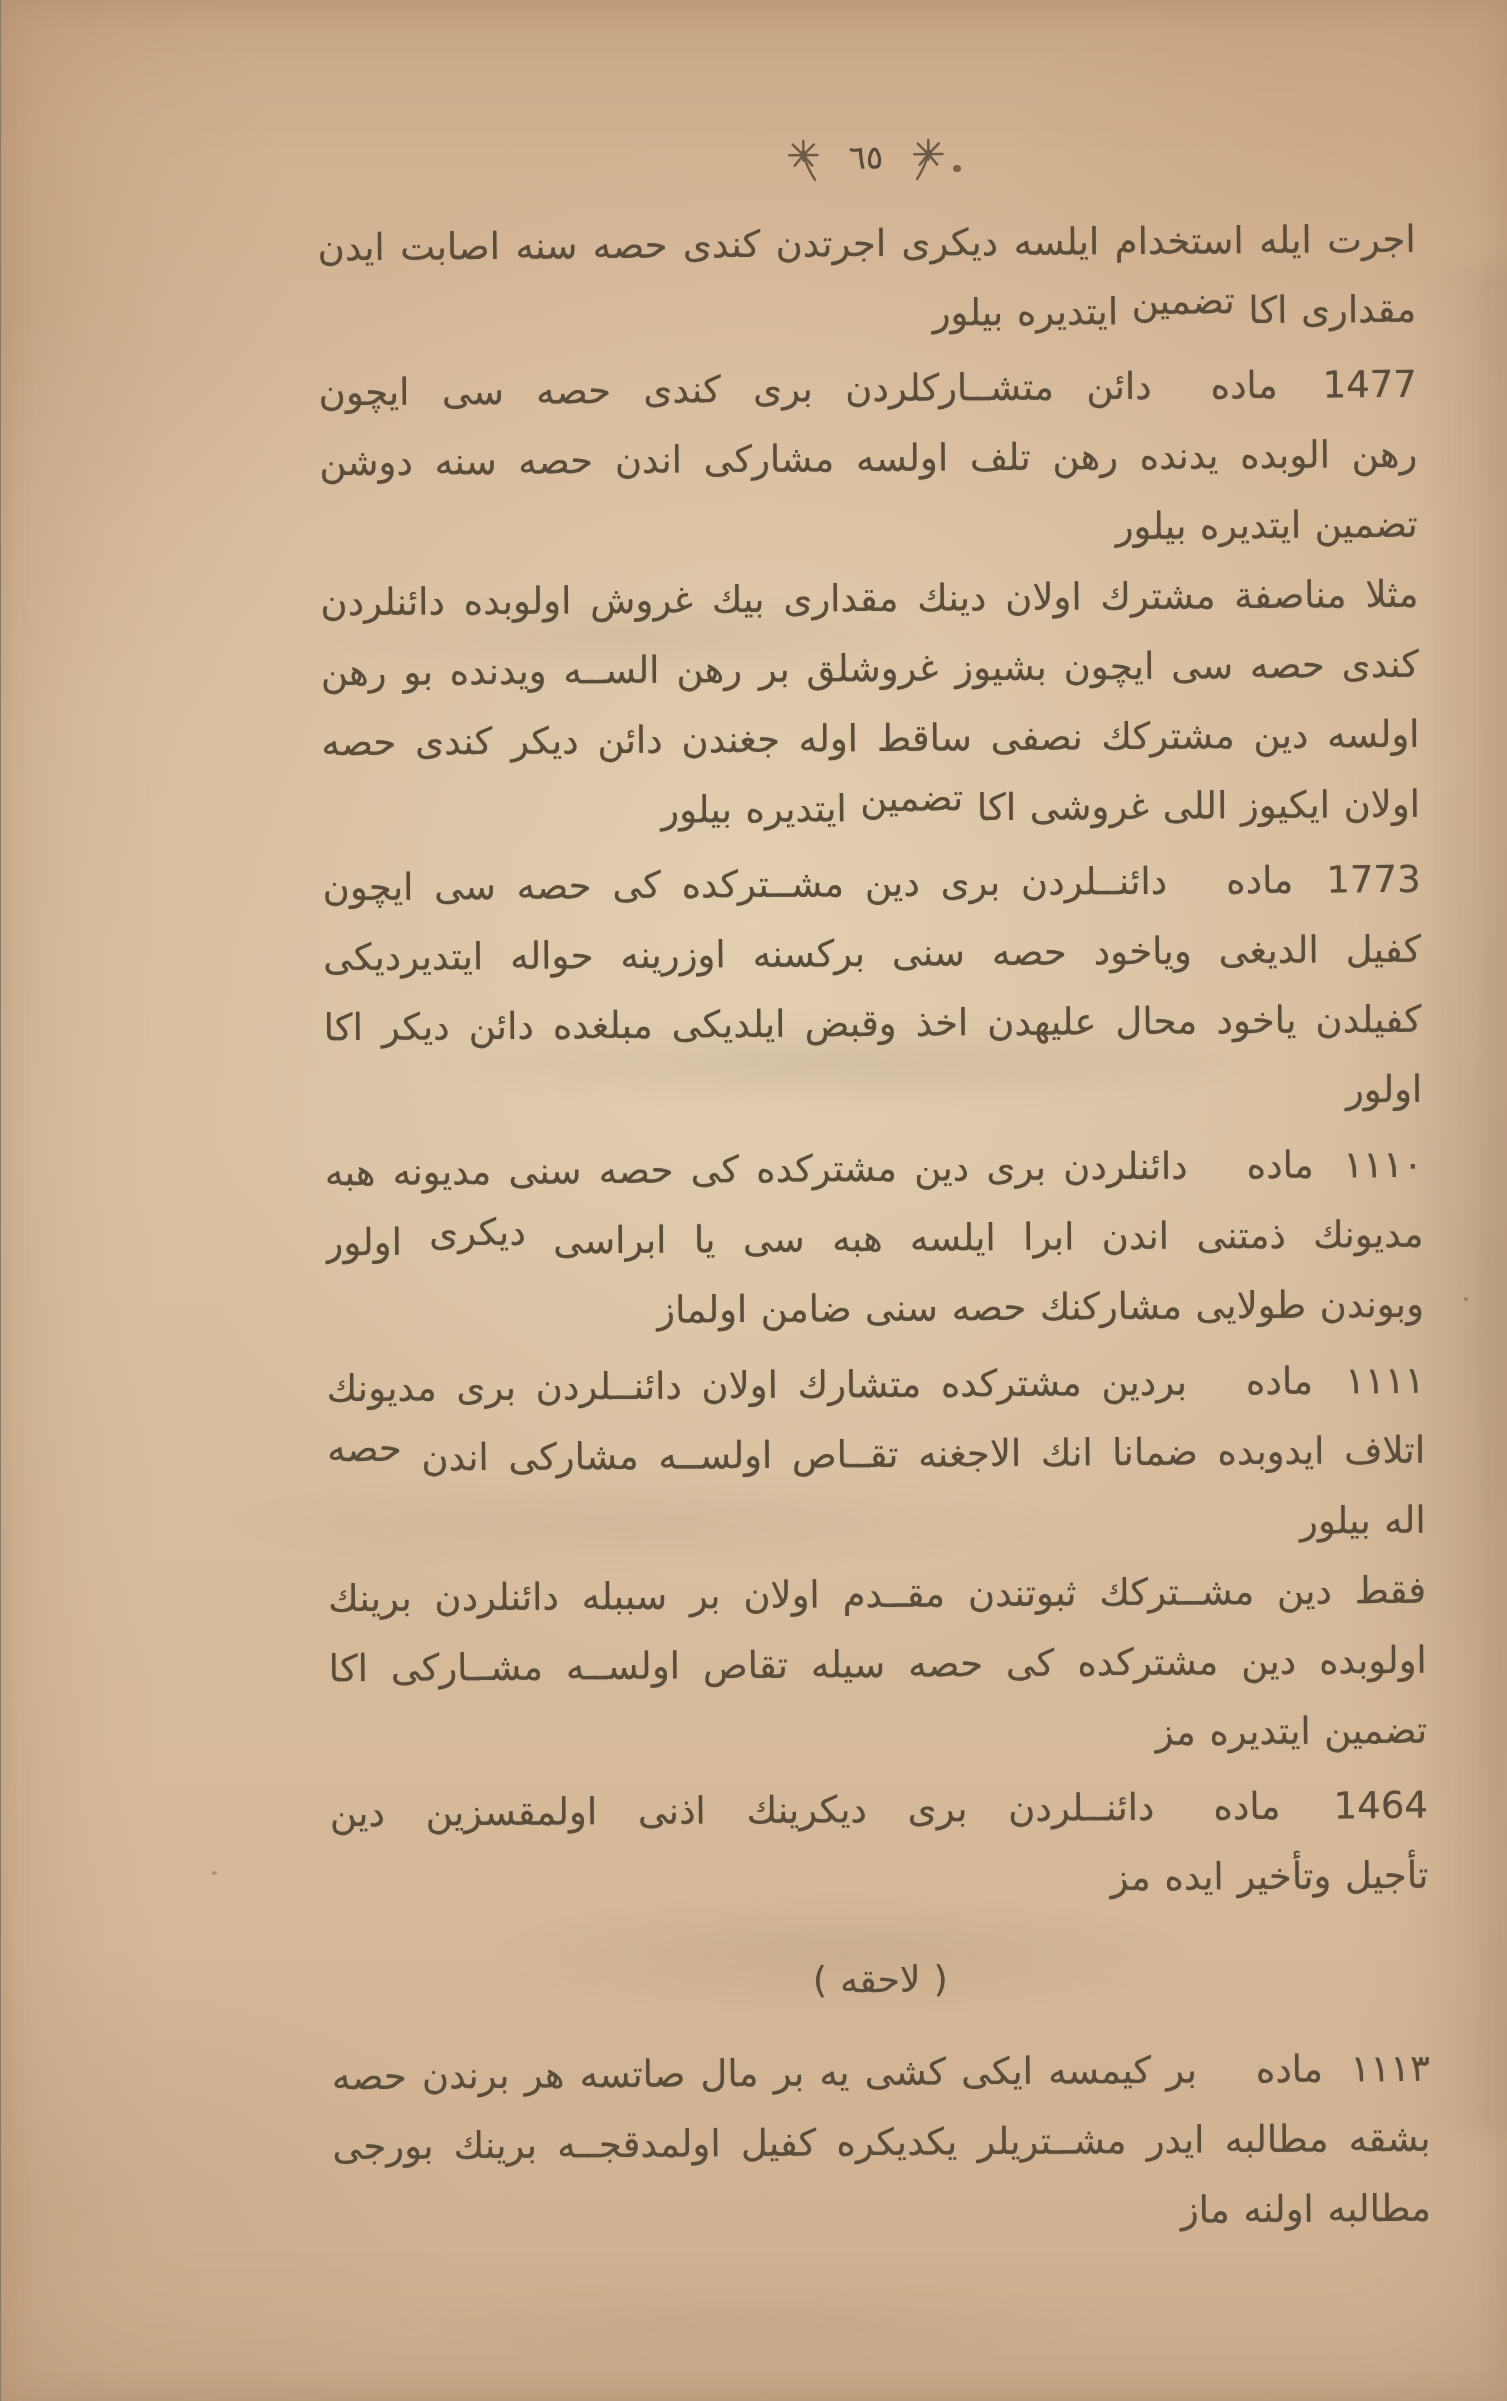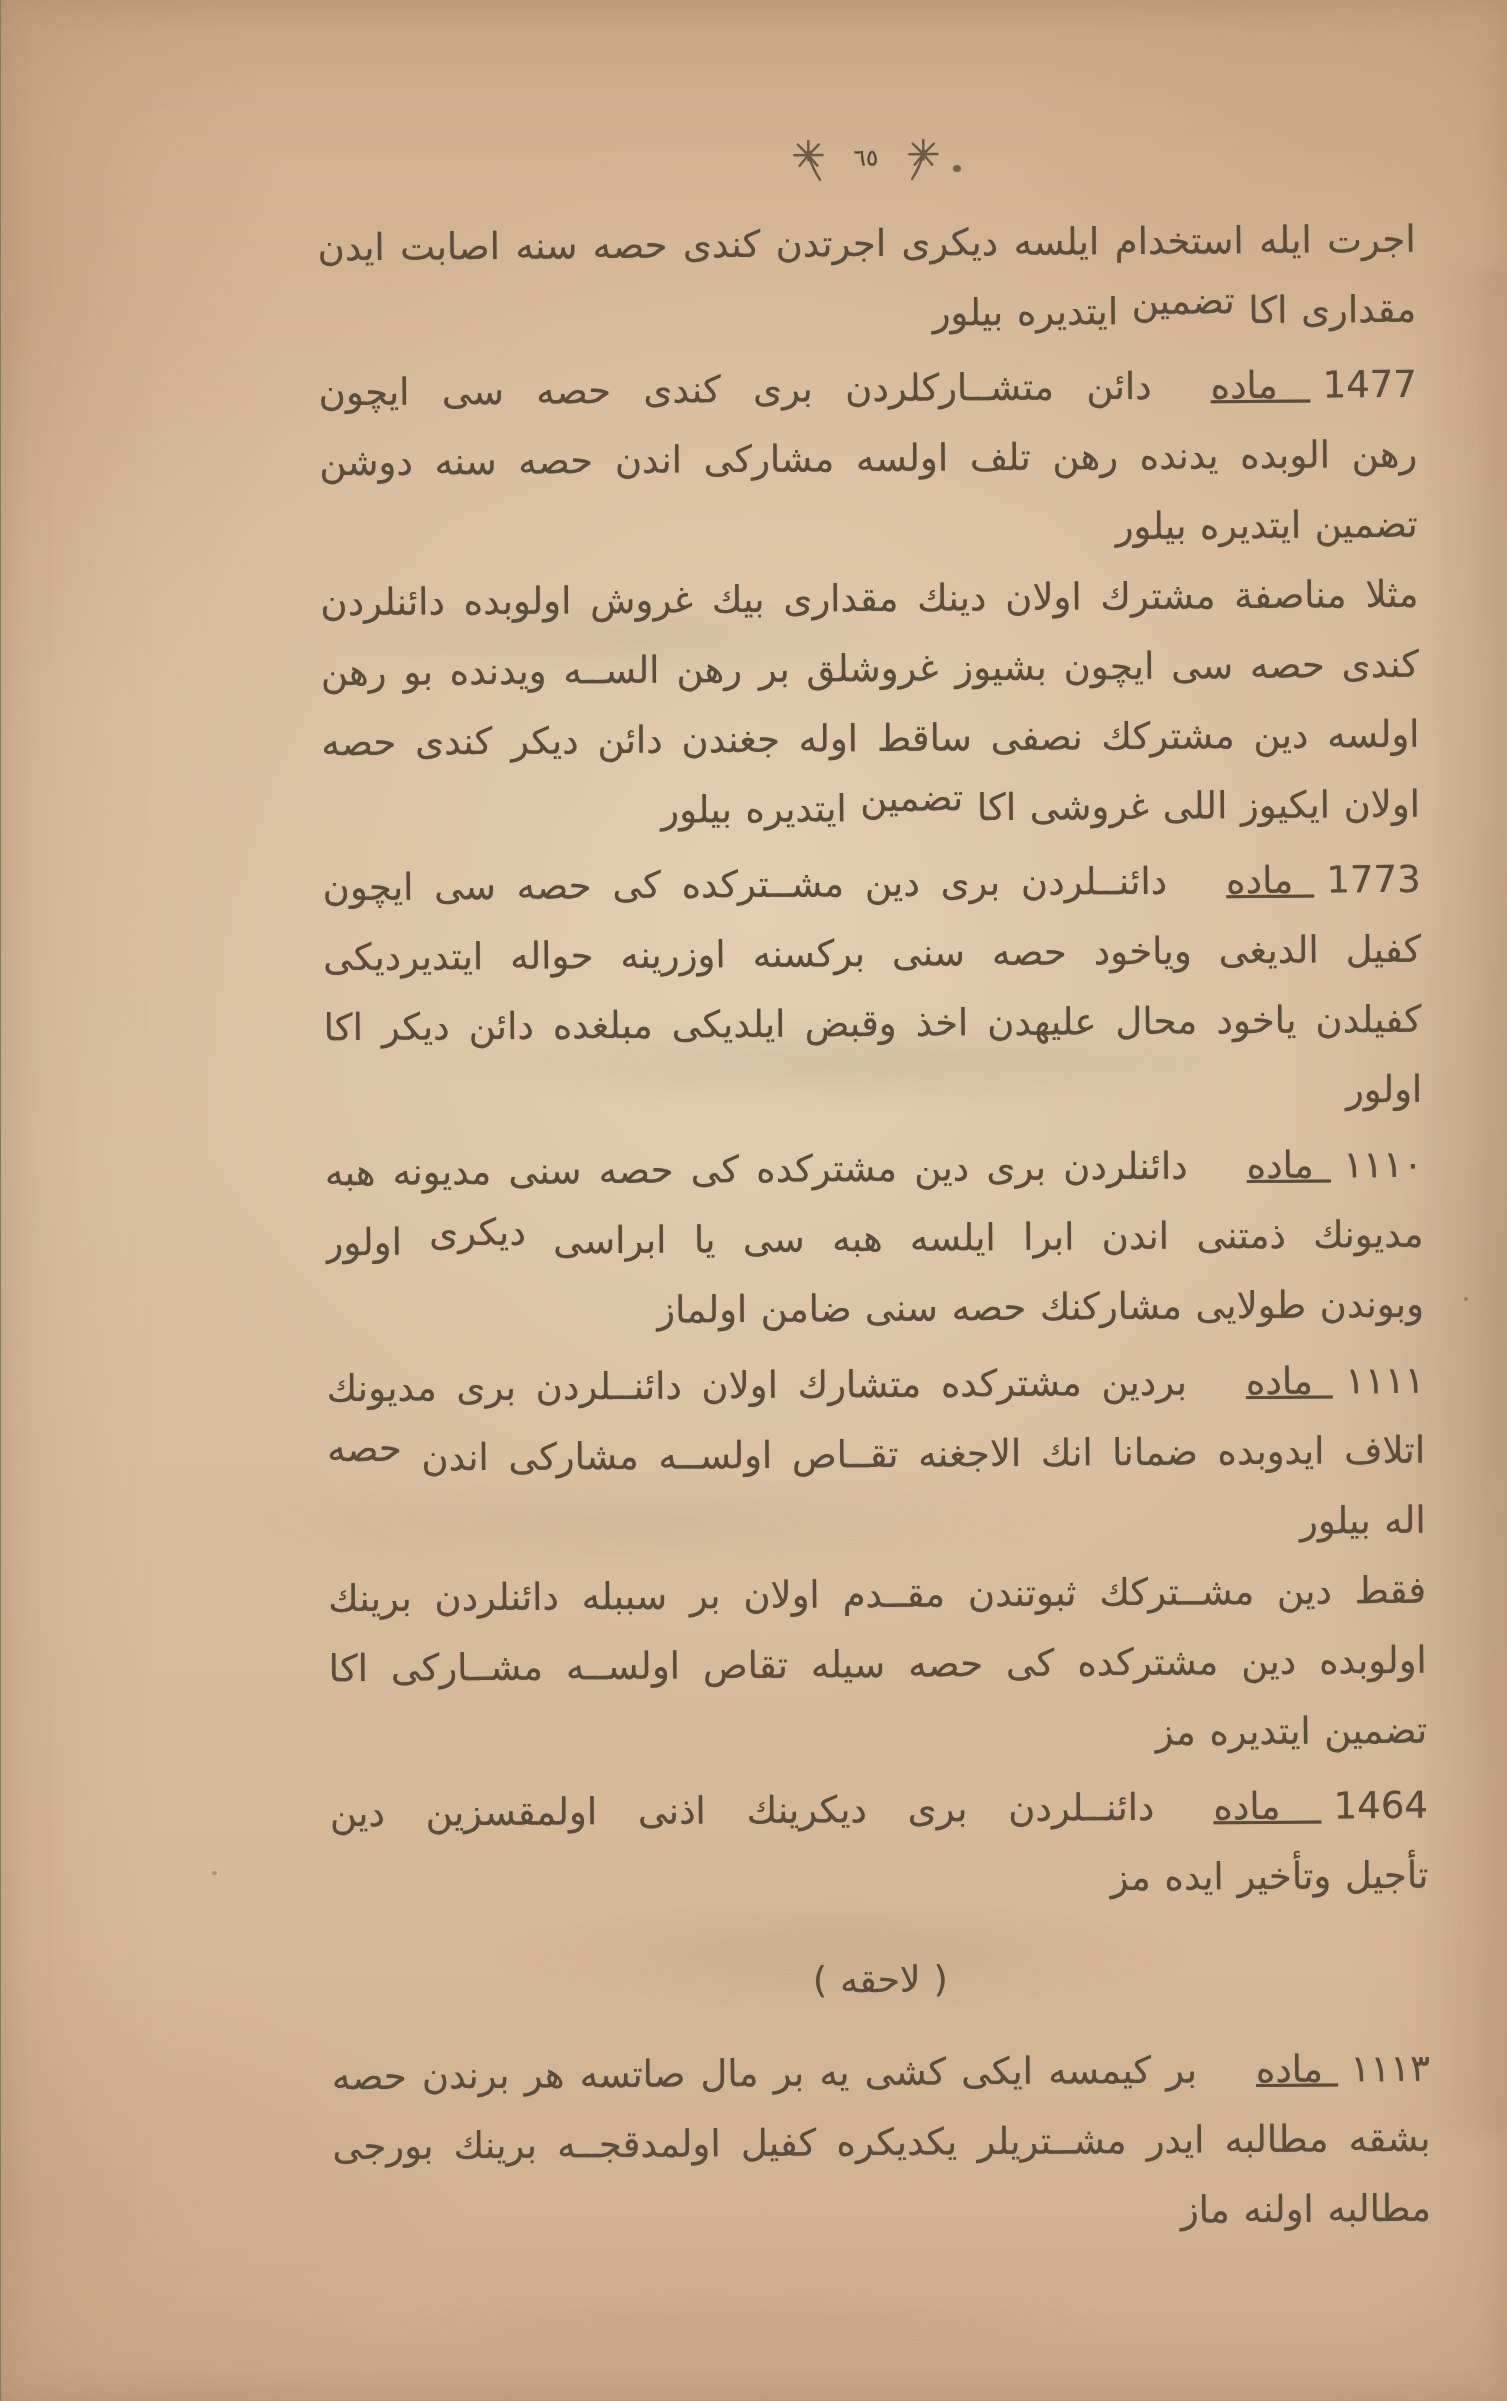--- a/index.html
+++ b/index.html
@@ -43,37 +43,37 @@
     position:absolute;left:325px;top:125px;width:1098px;
     direction:rtl;color:#5b4d3b;
     transform:rotate(-0.45deg);
     text-shadow:0 0 0.9px rgba(91,77,59,0.55);
   }
   .page-header{
     height:71px;margin-bottom:12.5px;
     display:flex;align-items:center;justify-content:center;gap:27px;
   }
   .page-number{
-    font-size:23px;letter-spacing:3.6px;color:#57493a;transform:translateY(-3.6px);
+    font-size:32px;letter-spacing:3.6px;color:#57493a;transform:translateY(-3.6px);
   }
   .fleuron{display:inline-block;opacity:.85;}
   .fleuron.mirrored{transform:scaleX(-1);}
 
   .block{margin:0;}
   .block.article{margin-top:5.3px;}
   .block.heading-block{margin-top:30px;margin-bottom:23px;}
   .line{
     height:70px;line-height:70px;font-size:37px;
     overflow:hidden;white-space:normal;word-spacing:1.8px;
   }
   .line.full{text-align:justify;text-align-last:justify;text-justify:inter-word;}
   .line.short{text-align:right;}
   .line.center{text-align:center;font-size:36px;}
   .art-num{letter-spacing:2.7px;}
-  .art-label{margin-right:12.5px;text-decoration:underline;}
+  .art-label{margin-right:12.5px;}
   .art-gap{display:inline-block;width:59px;}
   .raised{position:relative;top:-0.26em;}
 </style>
 </head>
 <body>
 
 <div class="page">
   <div class="stain s1"></div>
   <div class="stain s2"></div>
   <div class="stain s3"></div>

